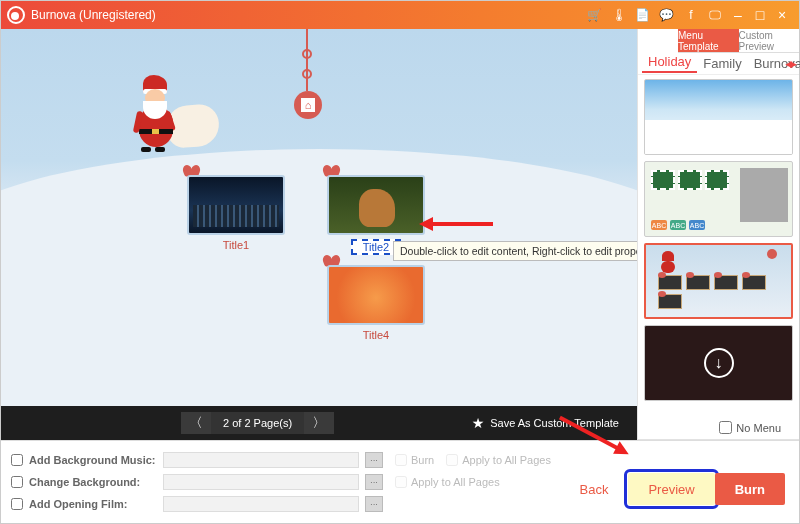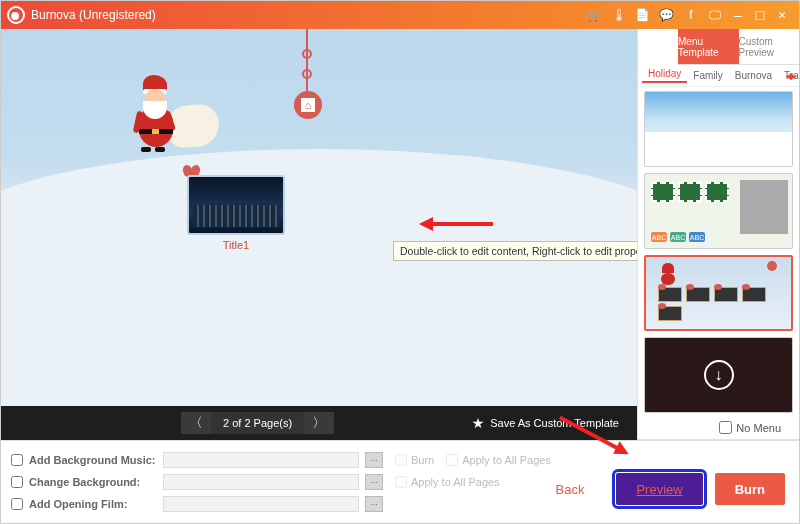--- a/index.html
+++ b/index.html
@@ -78,25 +78,25 @@
 .pager-bar { height: 34px; background:#1e1e1e; display:flex; align-items:center; color:#fff; font-size:11px; padding:0 10px; }
 .pager-group { margin-left:170px; display:flex; align-items:center; background:#333; }
 .pager-btn { width:30px; height:22px; background:#3a3a3a; display:flex; align-items:center; justify-content:center; font-size:13px; }
 .pager-text { padding:0 12px; }
 .pager-bar .spacer { flex:1; }
 .save-tpl { display:flex; align-items:center; gap:6px; margin-right:8px; }
 .star{ font-size:14px; }
 
 
 .sidebar { width: 162px; border-left:1px solid #e2e2e2; border-bottom:1px solid #e2e2e2; display:flex; flex-direction:column; font-size:11px; background:#fff; }
-.side-tabs { display:flex; height:36px;margin-left:40px; }
+.side-tabs { display:flex; height:24px;margin-left:40px; }
 .side-tab { flex:1; display:flex; align-items:center; justify-content:center; color:#888; border-bottom:1px solid #ddd; font-size:10px; }
 .side-tab.active { background:#ea5a45; color:#fff; }
 .cat-row { display:flex; align-items:center; height:22px; padding:0 4px; border-bottom:1px solid #eee; position:relative;}
-.cat { padding:0 6px; color:#666; font-size:10px; }
+.cat { padding:0 6px; color:#666; font-size:13px; }
 .cat.active { color:#e44; border-bottom:2px solid #e44; padding-bottom:2px;}
 .cat-arrows { position:absolute; right:4px; font-size:9px; color:#e44; letter-spacing:-2px;}
 .tpl-list { flex:1; overflow:hidden; padding:4px 6px; display:flex; flex-direction:column; gap:6px; }
 .tpl { height:76px; border:1px solid #ccc; border-radius:2px; position:relative; background:#eef4f9; overflow:hidden;}
 .tpl.sel { border:2px solid #ea5a45; }
 .tpl1 { background:linear-gradient(#6db4e8,#cde6f5 40%,#fff);} 
 .tpl1::after{content:"";position:absolute;bottom:0;left:0;right:0;height:34px;background:#fff;}
 .tpl2 { background:#eef4ea; }
 .tpl-stamps{position:absolute;top:8px;left:6px;display:flex;gap:3px;}
 .stamp{width:24px;height:20px;background:#2a6e3a;border:2px dashed #fff;}
@@ -119,24 +119,24 @@
 .brow { display:flex; align-items:center; height:22px; gap:6px; }
 .brow input[type=checkbox]{ width:12px; height:12px; }
 .blabel{ width:128px;font-weight:bold; }
 .bfield { flex:0 0 196px; height:16px; background:#f2f2f2; border:1px solid #ddd; }
 .bbtn-small{ width:18px; height:16px; background:#d8d8d8; border:1px solid #bbb; display:flex;align-items:center;justify-content:center;font-size:8px;color:#666;}
 .bcheck-dis{ color:#bbb; display:flex; align-items:center; gap:4px; margin-left:6px;}
 .bcheck-dis input{opacity:0.4;}
 .nomenu { position:absolute; right:18px; top:420px; display:flex; align-items:center; gap:4px; font-size:11px; color:#555;}
 
 
-.actions { position:absolute; right:14px; bottom:18px; display:flex; gap:12px; align-items:center; }
+.actions { position:absolute; right:14px; bottom:18px; display:flex; align-items:center; }
 .btn { height:32px; padding:0 20px; display:flex; align-items:center; justify-content:center; font-size:13px; border-radius:2px; }
 .btn-back { color:#ea5a45; background:#fff; }
-.btn-preview { color:#ea5a45; background:#4c1d95; outline:3px solid #2030d8; outline-offset:1px;text-decoration:underline; }
+.btn-preview { color:#ea5a45; background:#fef9c3; outline:3px solid #2030d8; outline-offset:1px; }
 .btn-burn { color:#fff; background:#ea5a45; min-width:70px;font-weight:bold; }
 
 .window-rel { position:relative; }
 </style>
 </head>
 <body>
 
 <div class="window window-rel">
 
   <div class="titlebar">
@@ -174,20 +174,30 @@
             <div class="sbeard"></div>
           <div class="sfoot sf1"></div>
             <div class="sfoot sf2"></div>
         </div>
 
         <div class="thumb t1">
           <div class="tbow"></div>
           <div class="tbox city"></div>
           <div class="tlabel">Title1</div>
         </div>
+        <div class="thumb t2">
+          <div class="tbow"></div>
+          <div class="tbox deer"></div>
+          <div class="tlabel sel">Title2</div>
+        </div>
+        <div class="thumb t4">
+          <div class="tbow"></div>
+          <div class="tbox orange"></div>
+          <div class="tlabel">Title4</div>
+        </div>
 
         <div class="tooltip-box">Double-click to edit content, Right-click to edit properties</div>
 
         <div class="red-arrow arrow1">
             <div class="ra-line"></div>
             <div class="ra-head"></div>
           </div>
       </div>
 
       <div class="pager-bar">

